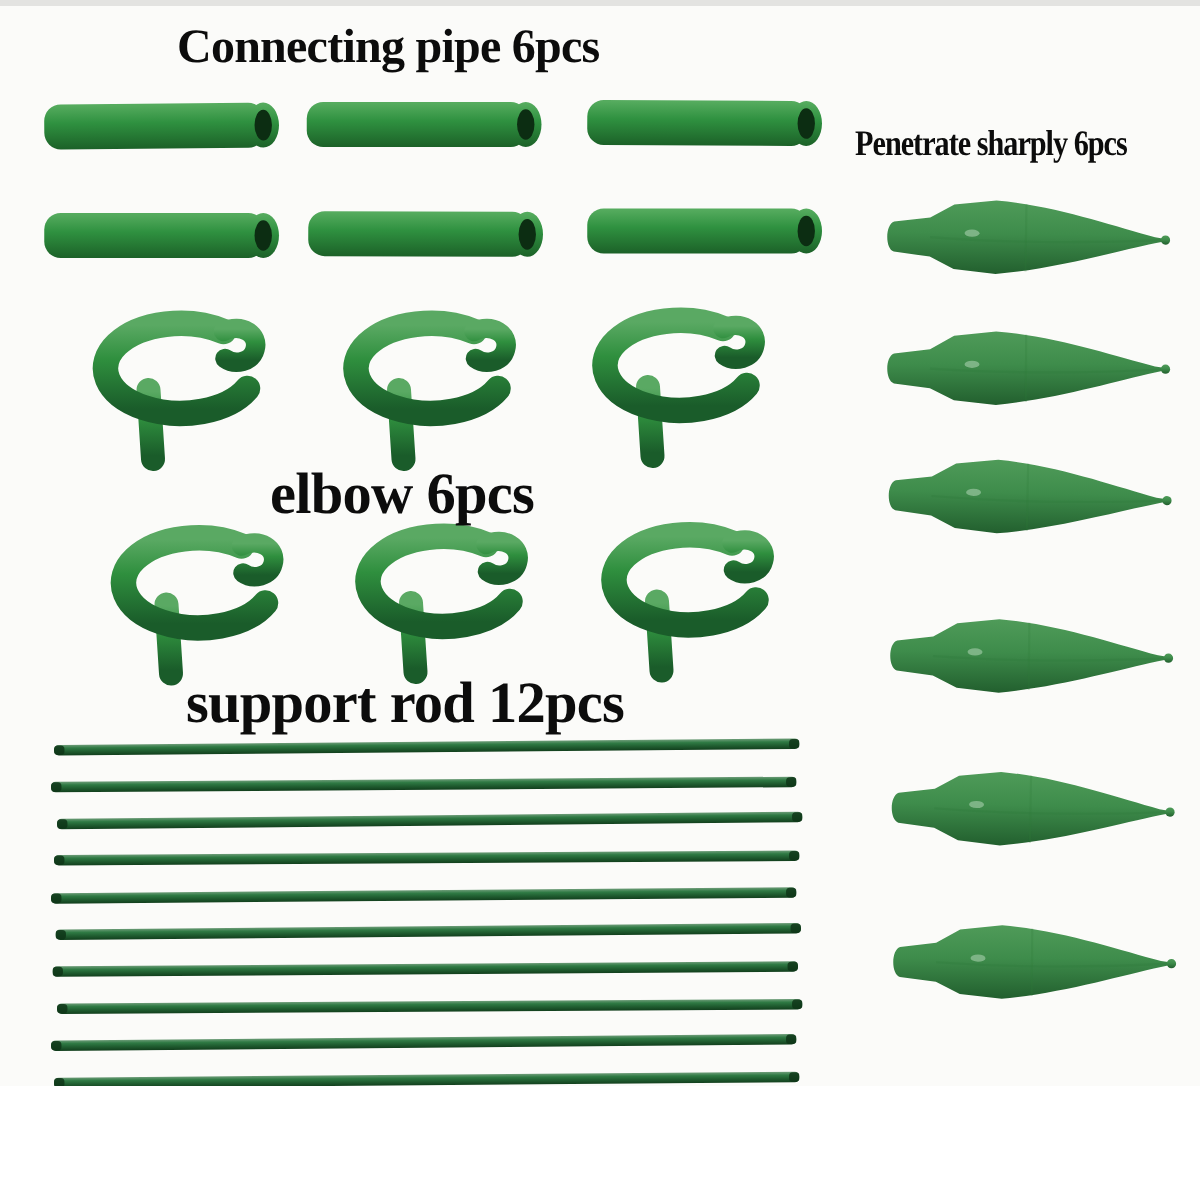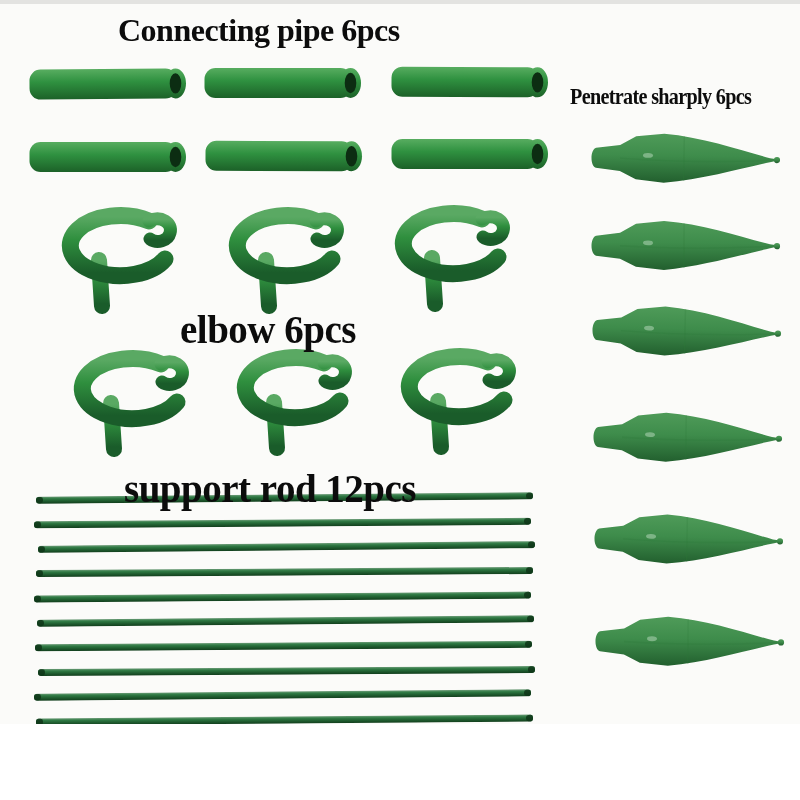--- a/index.html
+++ b/index.html
@@ -9,21 +9,21 @@
     font-family:"Liberation Serif","DejaVu Serif",serif;
   }
   .top-strip{position:absolute;left:0;top:0;width:800px;height:4px;opacity:.55;}
   .label{
     position:absolute;color:#0c0c0c;font-weight:bold;white-space:nowrap;
     line-height:1.05;z-index:5;letter-spacing:-0.5px;
   }
   .label-connecting{left:118px;top:14px;font-size:32px;}
   .label-penetrate{left:570px;top:84px;font-size:24px;transform:scaleX(0.84);transform-origin:left top;letter-spacing:-0.8px;}
   .label-elbow{left:180px;top:310px;font-size:39px;}
-  .label-support{left:124px;top:449px;font-size:39px;margin-top:20px;}
+  .label-support{left:124px;top:449px;font-size:39px;}
   .group{position:absolute;left:0;top:0;width:800px;height:800px;z-index:1;}
   .item{position:absolute;display:block;}
   .pipe{width:160px;height:34px;}
   .elbow{width:140px;height:116px;}
   .spike{width:200px;height:58px;}
   .rod{width:497px;height:8px;}
 </style>
 </head>
 <body>
 

